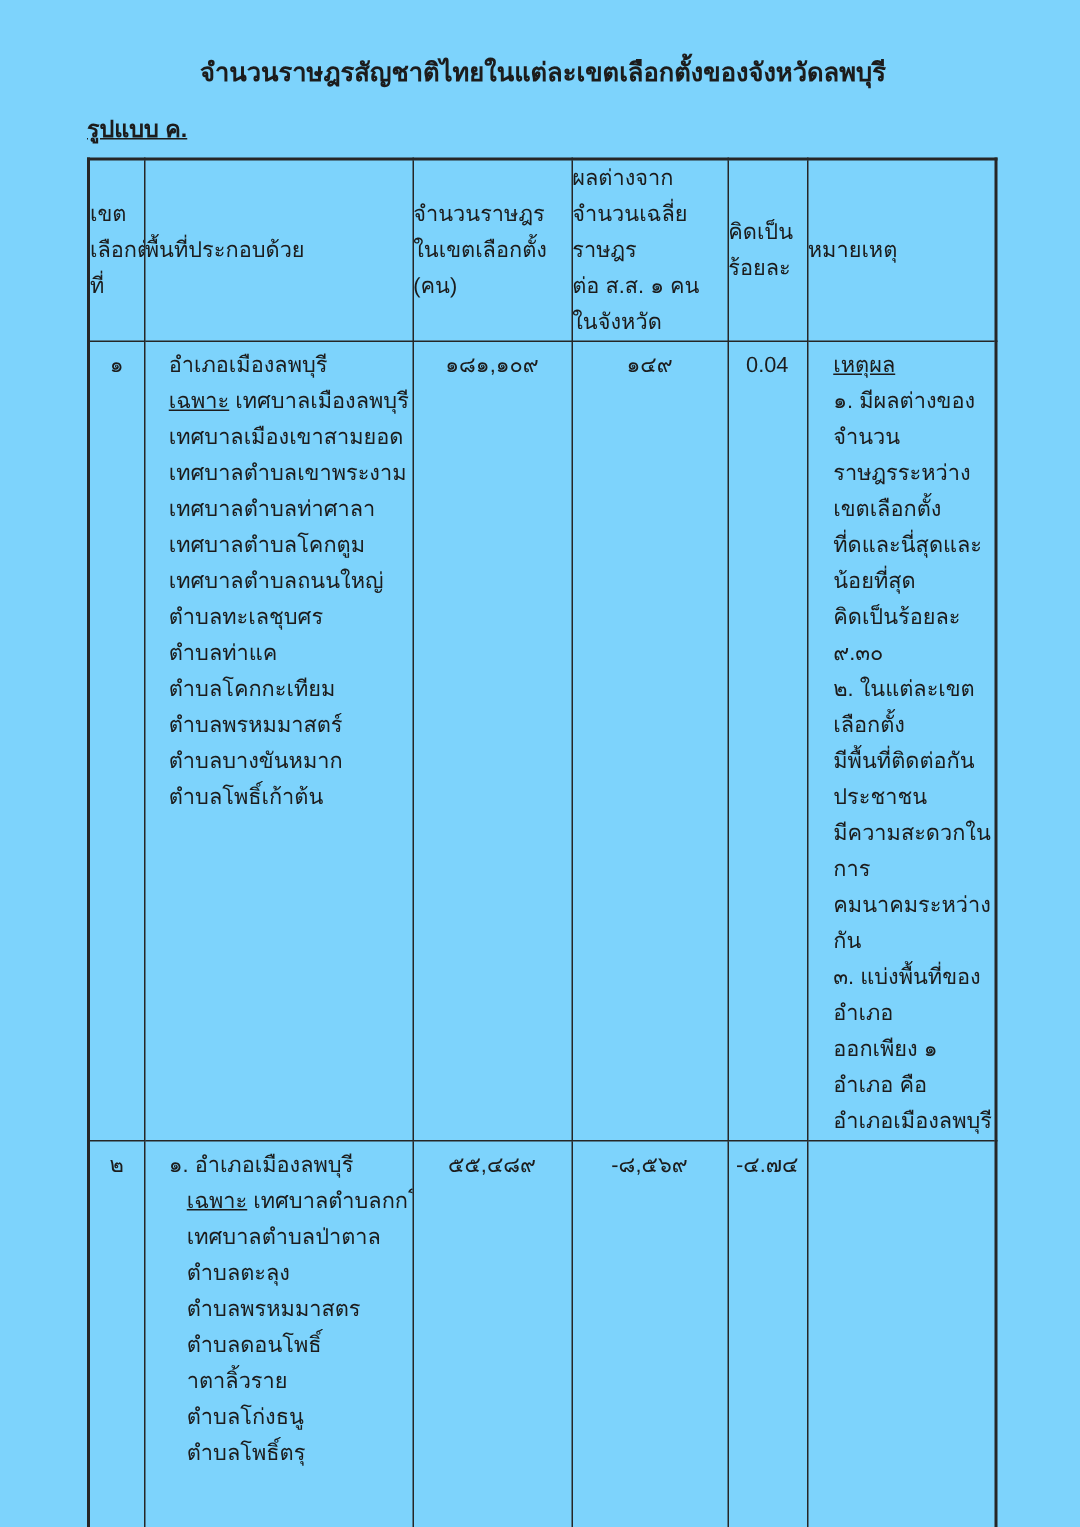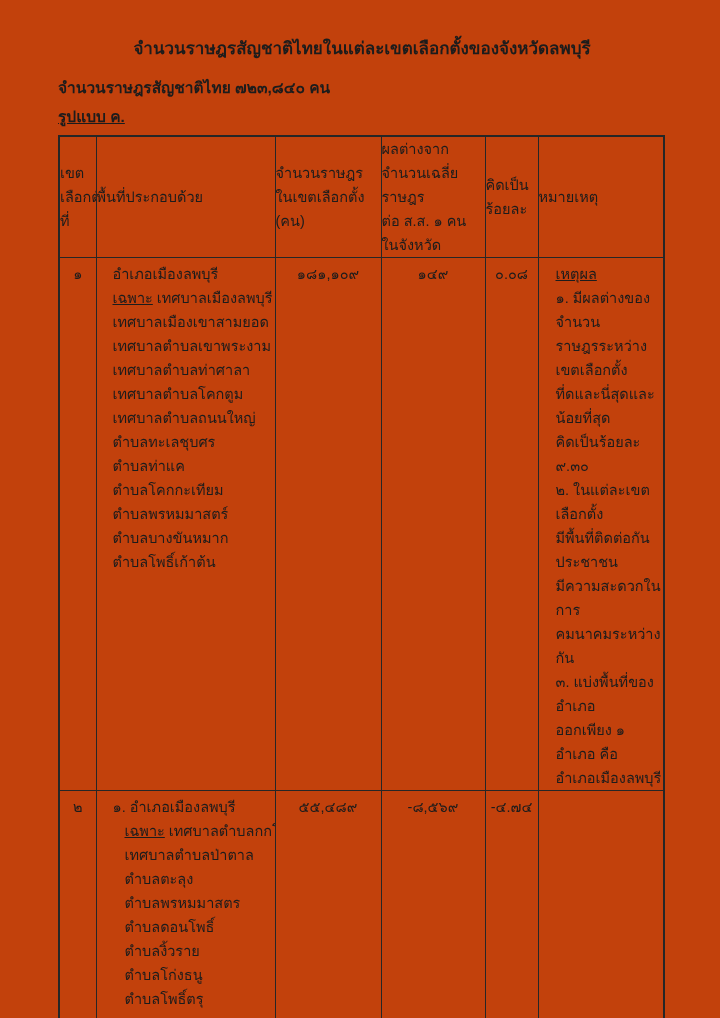--- a/index.html
+++ b/index.html
@@ -1,19 +1,19 @@
 <!DOCTYPE html>
 <html lang="th"><head>
 <meta charset="utf-8">
 <style>
   html, body { margin:0; padding:0; background:#ffffff; }
   .page {
     position:relative;
     width:720px; height:1018px;
-    background:#c2410c;
+    background:#7dd3fc;
     color:#1c1c1c;
     font-family:"Liberation Sans", sans-serif;
     overflow:hidden;
     box-sizing:border-box;
     padding:36px 54px 0 58px;
   }
   .title {
     text-align:center;
     font-weight:bold;
     font-size:17px;
@@ -64,21 +64,20 @@
   td.c-remark .line { padding-left:17px; white-space:normal; }
   td.c-district, td.c-pop, td.c-diff, td.c-pct { text-align:center; }
   tr.row-1 { height:314px; }
   tr.row-2 { height:356px; }
 </style>
 </head>
 <body>
 
 <div class="page">
   <div class="title">จำนวนราษฎรสัญชาติไทยในแต่ละเขตเลือกตั้งของจังหวัดลพบุรี</div>
-  <div class="sub">จำนวนราษฎรสัญชาติไทย ๗๒๓,๘๔๐ คน</div>
   <div class="format"><span class="ul">รูปแบบ ค.</span></div>
 
   <table class="districts">
     <colgroup>
       <col style="width:37px">
       <col style="width:179px">
       <col style="width:106px">
       <col style="width:104px">
       <col style="width:53px">
       <col style="width:126px">
@@ -134,21 +133,21 @@
             <div class="line">ตำบลบางขันหมาก</div>
             <div class="line">ตำบลโพธิ์เก้าต้น</div>
           </td>
           <td class="c-pop">
             <div class="line">๑๘๑,๑๐๙</div>
           </td>
           <td class="c-diff">
             <div class="line">๑๔๙</div>
           </td>
           <td class="c-pct">
-            <div class="line">๐.๐๘</div>
+            <div class="line">0.04</div>
           </td>
           <td class="c-remark">
             <div class="line"><span class="ul">เหตุผล</span></div>
             <div class="line">๑. มีผลต่างของจำนวน</div>
             <div class="line">ราษฎรระหว่างเขตเลือกตั้ง</div>
             <div class="line">ที่ดและนี่สุดและน้อยที่สุด</div>
             <div class="line">คิดเป็นร้อยละ ๙.๓๐</div>
             <div class="line">๒. ในแต่ละเขตเลือกตั้ง</div>
             <div class="line">มีพื้นที่ติดต่อกัน ประชาชน</div>
             <div class="line">มีความสะดวกในการ</div>
@@ -162,21 +161,21 @@
           <td class="c-district">
             <div class="line">๒</div>
           </td>
           <td class="c-area">
             <div class="line">๑. อำเภอเมืองลพบุรี</div>
             <div class="line indent"><span class="ul">เฉพาะ</span> เทศบาลตำบลกกโก</div>
             <div class="line indent">เทศบาลตำบลป่าตาล</div>
             <div class="line indent">ตำบลตะลุง</div>
             <div class="line indent">ตำบลพรหมมาสตร</div>
             <div class="line indent">ตำบลดอนโพธิ์</div>
-            <div class="line indent">ตำบลงิ้วราย</div>
+            <div class="line indent">าตาลิ้วราย</div>
             <div class="line indent">ตำบลโก่งธนู</div>
             <div class="line indent">ตำบลโพธิ์ตรุ</div>
           </td>
           <td class="c-pop">
             <div class="line">๕๕,๔๘๙</div>
             <div class="line">&nbsp;</div>
             <div class="line">&nbsp;</div>
             <div class="line">&nbsp;</div>
             <div class="line">&nbsp;</div>
             <div class="line">&nbsp;</div>

